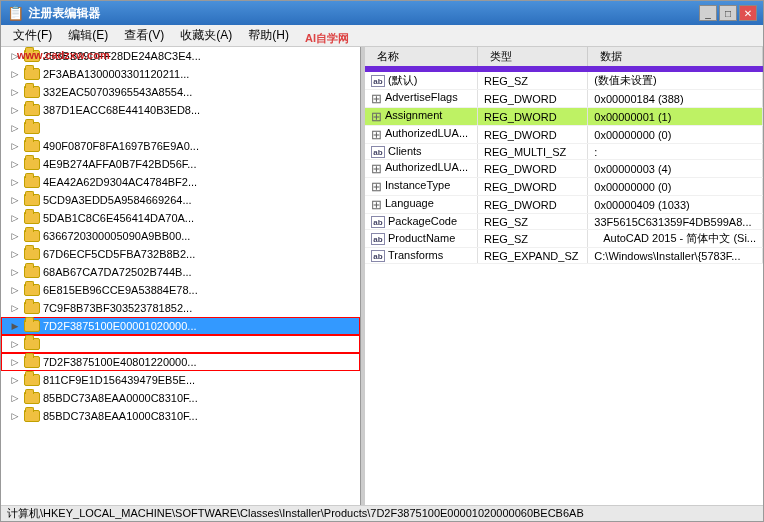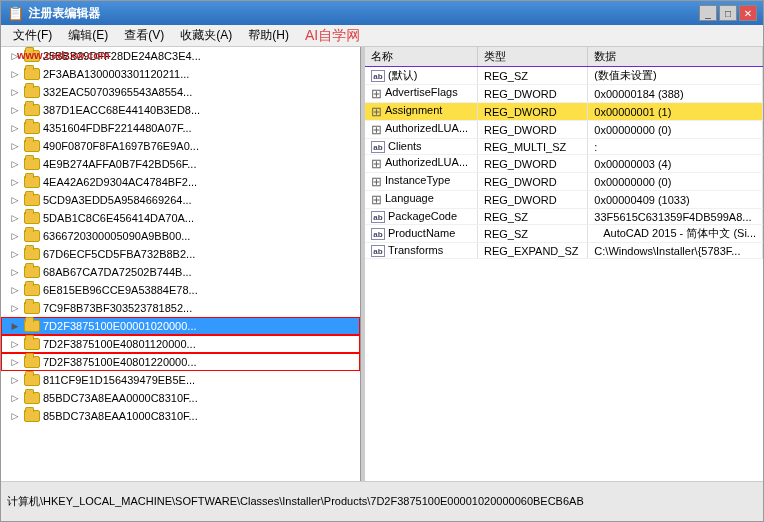--- a/index.html
+++ b/index.html
@@ -130,23 +130,23 @@
       border-bottom: none;
       border-radius: 2px 2px 0 0;
     }
     .reg-table {
       width: 100%;
       border-collapse: collapse;
       font-size: 11px;
     }
     .reg-table th {
       background: #e8e8e8;
-      border-bottom: 1px solid #6d28d9;
+      border-bottom: 6px solid #6d28d9;
       border-right: 1px solid #ccc;
-      padding: 2px 6px;
+      padding: 2px 12px;
       text-align: left;
       font-weight: normal;
       position: sticky;
       top: 0;
       z-index: 5;
     }
     .reg-table td {
       padding: 1px 6px;
       border-right: 1px solid #e0e0e0;
       border-bottom: 1px solid #f0f0f0;
@@ -169,21 +169,21 @@
       background: #fff;
       border: 1px solid #88a;
       color: #446;
       font-size: 8px;
       font-weight: bold;
     }
     .reg-icon.grid {
       color: #555;
     }
     .status-bar {
-      height: 40px;
+      height: 16px;
       background: #e8e8e8;
       border-top: 1px solid #ccc;
       display: flex;
       align-items: center;
       padding: 0 6px;
       font-size: 11px;
       flex-shrink: 0;
     }
     .splitter-v {
       width: 4px;
@@ -203,27 +203,27 @@
       <span class="title-bar-title">注册表编辑器</span>
     </div>
     <div class="title-bar-buttons">
       <div class="title-btn">_</div>
       <div class="title-btn">□</div>
       <div class="title-btn close">✕</div>
     </div>
   </div>
 
   <div class="menu-bar">
-    <div style="position:relative; display:flex; align-items:center;">
+    <div style="position:relative; display:flex; align-items:flex-end;">
       <span class="menu-item">文件(F)</span>
       <span class="menu-item">编辑(E)</span>
       <span class="menu-item">查看(V)</span>
       <span class="menu-item">收藏夹(A)</span>
       <span class="menu-item">帮助(H)</span>
-      <span style="margin-left:8px; color:#d44; font-size:14px; font-weight:normal;">AI自学网</span>
+      <span style="margin-left:8px; color:#d44; font-size:11px; font-weight:bold;">AI自学网</span>
     </div>
   </div>
 
   <div style="position:relative; height:0; overflow:visible; z-index:10;">
     <div style="position:absolute; top:2px; left:16px; color:#cc2222; font-size:11px; font-weight:bold; pointer-events:none;">www.cadzxw.com</div>
   </div>
 
   <div class="main-content">
 
     <div class="left-panel">
@@ -244,21 +244,20 @@
             <span>332EAC50703965543A8554...</span>
           </div>
           <div class="tree-item">
             <span class="tree-arrow">▷</span>
             <span class="folder-icon"></span>
             <span>387D1EACC68E44140B3ED8...</span>
           </div>
           <div class="tree-item">
             <span class="tree-arrow">▷</span>
             <span class="folder-icon"></span>
-            <span>4351604FDBF2214480A07F...</span>
           </div>
           <div class="tree-item">
             <span class="tree-arrow">▷</span>
             <span class="folder-icon"></span>
             <span>490F0870F8FA1697B76E9A0...</span>
           </div>
           <div class="tree-item">
             <span class="tree-arrow">▷</span>
             <span class="folder-icon"></span>
             <span>4E9B274AFFA0B7F42BD56F...</span>
@@ -304,21 +303,20 @@
             <span>7C9F8B73BF303523781852...</span>
           </div>
           <div class="tree-item selected" style="outline: red solid 1px; outline-offset: -1px;">
             <span class="tree-arrow">▶</span>
             <span class="folder-icon"></span>
             <span>7D2F3875100E00001020000...</span>
           </div>
           <div class="tree-item" style="outline: red solid 1px; outline-offset: -1px;">
             <span class="tree-arrow">▷</span>
             <span class="folder-icon"></span>
-            <span>7D2F3875100E40801120000...</span>
           </div>
           <div class="tree-item" style="outline: red solid 1px; outline-offset: -1px;">
             <span class="tree-arrow">▷</span>
             <span class="folder-icon"></span>
             <span>7D2F3875100E40801220000...</span>
           </div>
           <div class="tree-item">
             <span class="tree-arrow">▷</span>
             <span class="folder-icon"></span>
             <span>811CF9E1D156439479EB5E...</span>
@@ -351,21 +349,21 @@
             <tr>
               <td><span class="reg-icon ab" style="background: rgba(255, 255, 255, 0.533); border: 1px solid rgb(136, 136, 170); color: rgb(68, 68, 102); font-size: 8px; font-weight: bold; padding: 0px 1px; display: inline-flex; align-items: center; justify-content: center; width: 14px; height: 12px; margin-right: 3px; vertical-align: middle;">ab</span><span>(默认)</span></td>
               <td>REG_SZ</td>
               <td style="max-width: 240px;">(数值未设置)</td>
             </tr>
             <tr>
               <td><span class="reg-icon grid" style="color: rgb(102, 102, 102); font-size: 13px; margin-right: 3px; display: inline; vertical-align: middle;">⊞</span><span>AdvertiseFlags</span></td>
               <td>REG_DWORD</td>
               <td style="max-width: 240px;">0x00000184 (388)</td>
             </tr>
-            <tr style="background: #fde047; padding-left: 32px;">
+            <tr style="background: #bef264; padding-left: 32px;">
               <td><span class="reg-icon grid" style="color: rgb(102, 102, 102); font-size: 13px; margin-right: 3px; display: inline; vertical-align: middle;">⊞</span><span>Assignment</span></td>
               <td>REG_DWORD</td>
               <td style="max-width: 240px;">0x00000001 (1)</td>
             </tr>
             <tr>
               <td><span class="reg-icon grid" style="color: rgb(102, 102, 102); font-size: 13px; margin-right: 3px; display: inline; vertical-align: middle;">⊞</span><span>AuthorizedLUA...</span></td>
               <td>REG_DWORD</td>
               <td style="max-width: 240px;">0x00000000 (0)</td>
             </tr>
             <tr>

